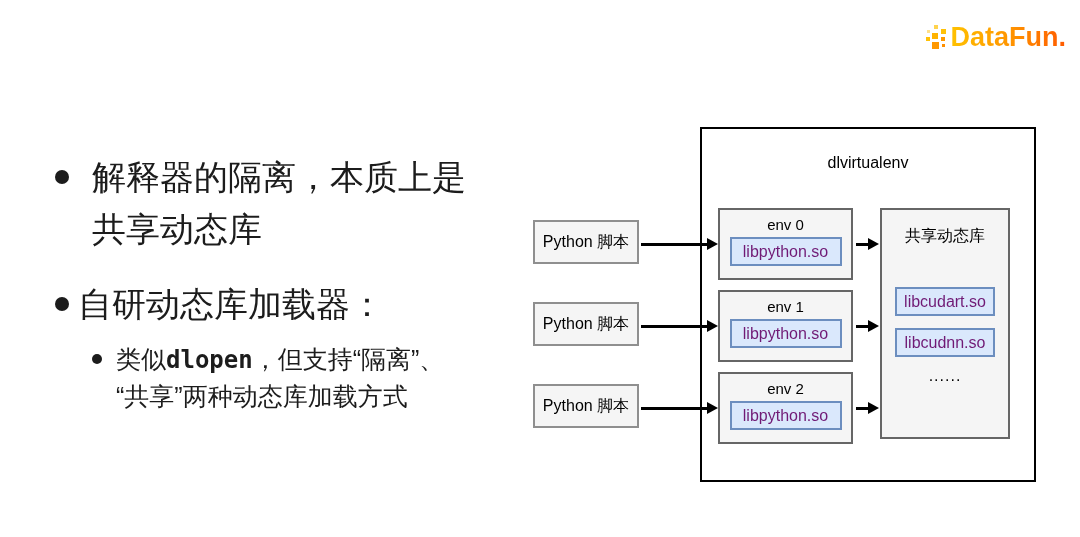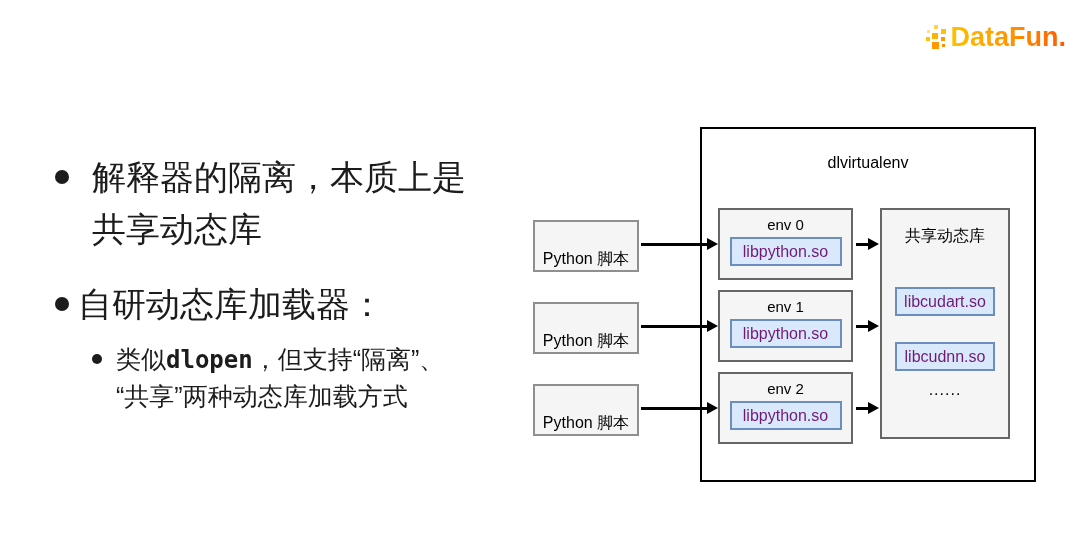--- a/index.html
+++ b/index.html
@@ -43,23 +43,23 @@
   .b2 .dot { left:0; top:19px; width:14px; height:14px; }
   .b2 .b-text { margin-left:23px; }
   .sub { left:92px; top:341px; width:420px; font-size:25px; line-height:36px; }
   .sub .dot { left:0; top:13px; width:10px; height:10px; }
   .sub .b-text { margin-left:24px; }
   .sub code { font-family:"DejaVu Sans Mono","Liberation Mono",monospace; font-weight:600; font-size:24px; }
 
   
   .diagram { position:absolute; left:0; top:0; width:1080px; height:537px; }
   .pbox {
-    position:absolute; left:533px; width:106px; height:52px;
+    position:absolute; left:533px; width:106px; height:44px;
     background:var(--gray-box-fill,#f5f5f5); border:2px solid var(--script-box-border,#8f8f8f);
-    display:flex; align-items:flex-end; justify-content:center; font-size:16px; color:#000;
+    display:flex; align-items:center; justify-content:center; font-size:16px; color:#000;
   }
   .outer {
     position:absolute; left:700px; top:127px; width:336px; height:355px;
     background:#fff; border:2.5px solid var(--outer-box-border,#000);
   }
   .outer-label { margin-top:25px; text-align:center; font-size:16px; color:#000; }
   .env {
     position:absolute; left:718px; width:135px; height:72px;
     background:var(--gray-box-fill,#f5f5f5); border:2px solid var(--gray-box-border,#666);
     text-align:center;
@@ -71,21 +71,21 @@
     display:flex; align-items:center; justify-content:center; font-size:16px; color:#701a75;
   }
   .shared {
     position:absolute; left:880px; top:208px; width:130px; height:231px;
     background:var(--gray-box-fill,#f5f5f5); border:2px solid var(--gray-box-border,#666);
     text-align:center;
   }
   .shared-label { margin-top:16px; font-size:16px; color:#000; }
   .shared .chip { width:100px; }
   .chip-cudart { margin-top:40px; }
-  .chip-cudnn { margin-top:26px; }
+  .chip-cudnn { margin-top:12px; }
   .ellipsis { margin-top:10px; font-size:16px; letter-spacing:1px; color:#000; }
 
   .arrow { position:absolute; height:3px; background:#000; }
   .arrow::after {
     content:""; position:absolute; right:-11px; top:-5px; width:0; height:0;
     border-left:11px solid #000; border-top:6.5px solid transparent; border-bottom:6.5px solid transparent;
   }
 </style>
 </head>
 <body>

